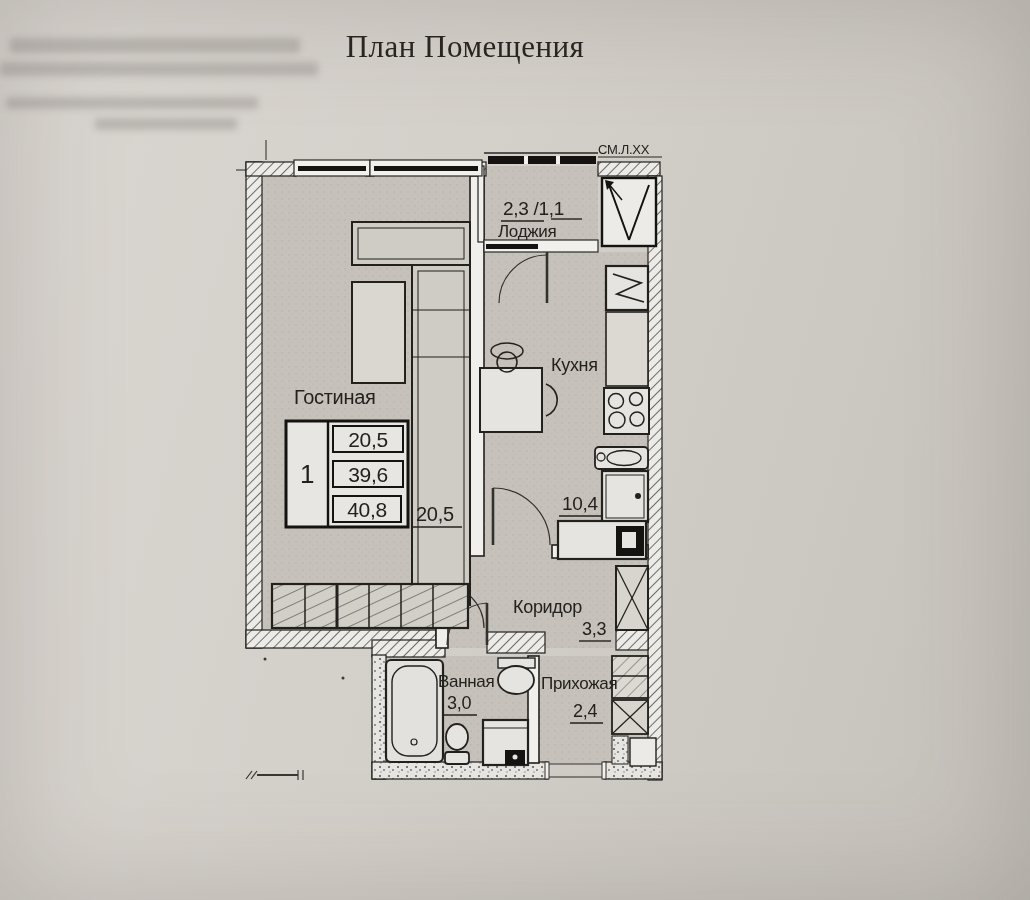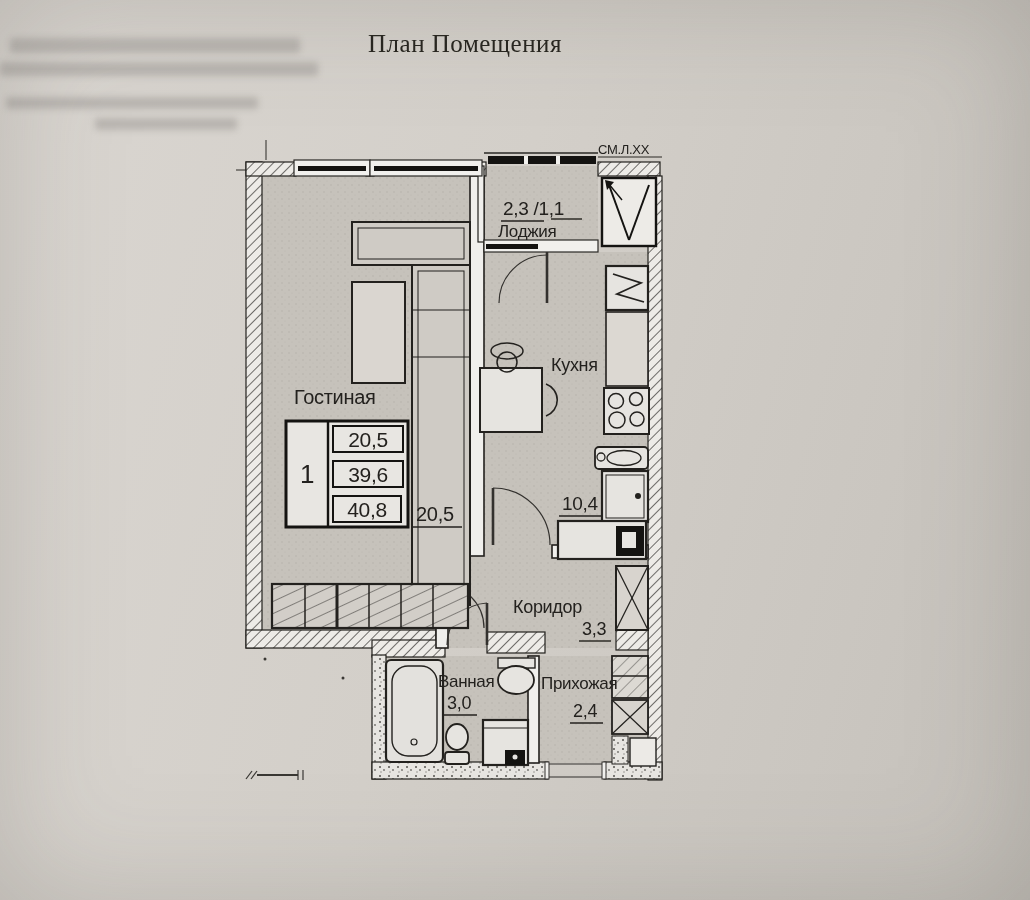--- a/index.html
+++ b/index.html
@@ -4,21 +4,21 @@
 <style>
   html,body{margin:0;padding:0;background:#b9b5af;}
   .photo{position:relative;width:1030px;height:900px;overflow:hidden;
          background:linear-gradient(105deg,#dad6d1 0%,#d3cfc9 45%,#cac6c0 80%,#c4c0ba 100%);
          font-family:"Liberation Sans",sans-serif;}
   .photo::after{content:"";position:absolute;inset:0;pointer-events:none;
          box-shadow:inset 0 0 120px rgba(90,86,80,.25);}
   .smudge{position:absolute;background:rgba(110,108,104,.28);filter:blur(3px);border-radius:3px;}
   .title{position:absolute;left:80px;top:28px;width:770px;text-align:center;
          color:#26241f;font-family:"Liberation Serif",serif;line-height:1.25;}
-  .title .t1{font-size:25px;letter-spacing:.5px;}
+  .title .t1{font-size:31px;letter-spacing:.5px;}
   .title .t2{font-size:26px;letter-spacing:.3px;}
   svg text{font-family:"Liberation Sans",sans-serif;fill:#23211e;letter-spacing:-0.3px;}
   .wm{position:absolute;left:386px;top:404px;width:330px;height:110px;
       color:rgba(255,255,255,.52);font-weight:bold;font-size:92px;line-height:100px;
       letter-spacing:3px;white-space:nowrap;user-select:none;}
   .wm .house{display:inline-block;width:30px;height:24px;background:rgba(255,255,255,.52);
       position:relative;margin:0 6px;vertical-align:baseline;}
   .wm .house::before{content:"";position:absolute;top:-15px;left:-3px;
       border-left:18px solid transparent;border-right:18px solid transparent;
       border-bottom:15px solid rgba(255,255,255,.52);}

